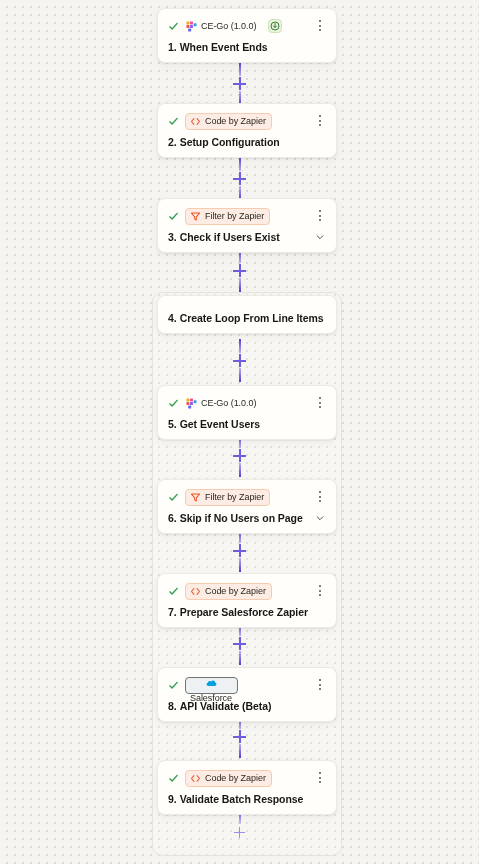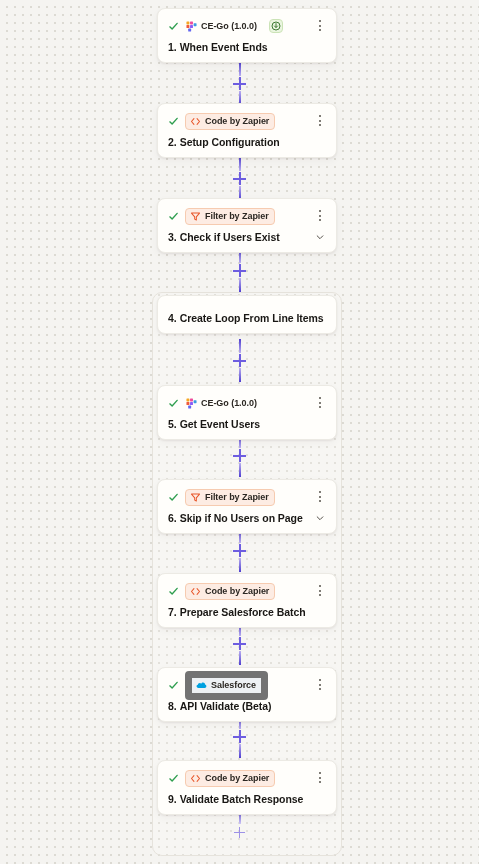--- a/index.html
+++ b/index.html
@@ -85,24 +85,25 @@
     color: #2b2722;
     padding-left: 0;
   }
   .app-badge.zapier {
     background: #fdece3;
     border: 1px solid #f6cbb0;
     color: #2b2722;
   }
   .app-badge.salesforce {
     background: #eef1f4;
-    border: 7px solid #737373;
+    border: 1px solid #737373;
     color: #2b2722;
-  }
-  .badge-label { font-weight: 700; color: #2b2722; }
+    flex-direction: column;
+  }
+  .badge-label { font-weight: 400; color: #2b2722; }
 
   .badge-icon {
     flex: 0 0 auto;
     width: 11px;
     height: 11px;
     display: block;
   }
   .badge-icon svg { display: block; }
 
   .instant-badge {
@@ -457,21 +458,21 @@
       </span>
       <span class="kebab">
           <i></i>
           <i></i>
           <i></i>
         </span>
     </div>
     <div class="card-title">
       <span class="title-left">
         <span class="t-num">7.</span>
-        <span class="t-txt">Prepare Salesforce Batch</span>
+        <span class="t-txt">Prepare Salesforce Zapier</span>
       </span>
     </div>
   </div>
 
   <div class="connector" style="top:622px;">
     <div class="conn-line-top" style="height:14px;"></div>
     <div class="plus"></div>
     <div class="conn-line-bot" style="height:14px;"></div>
   </div>
 

